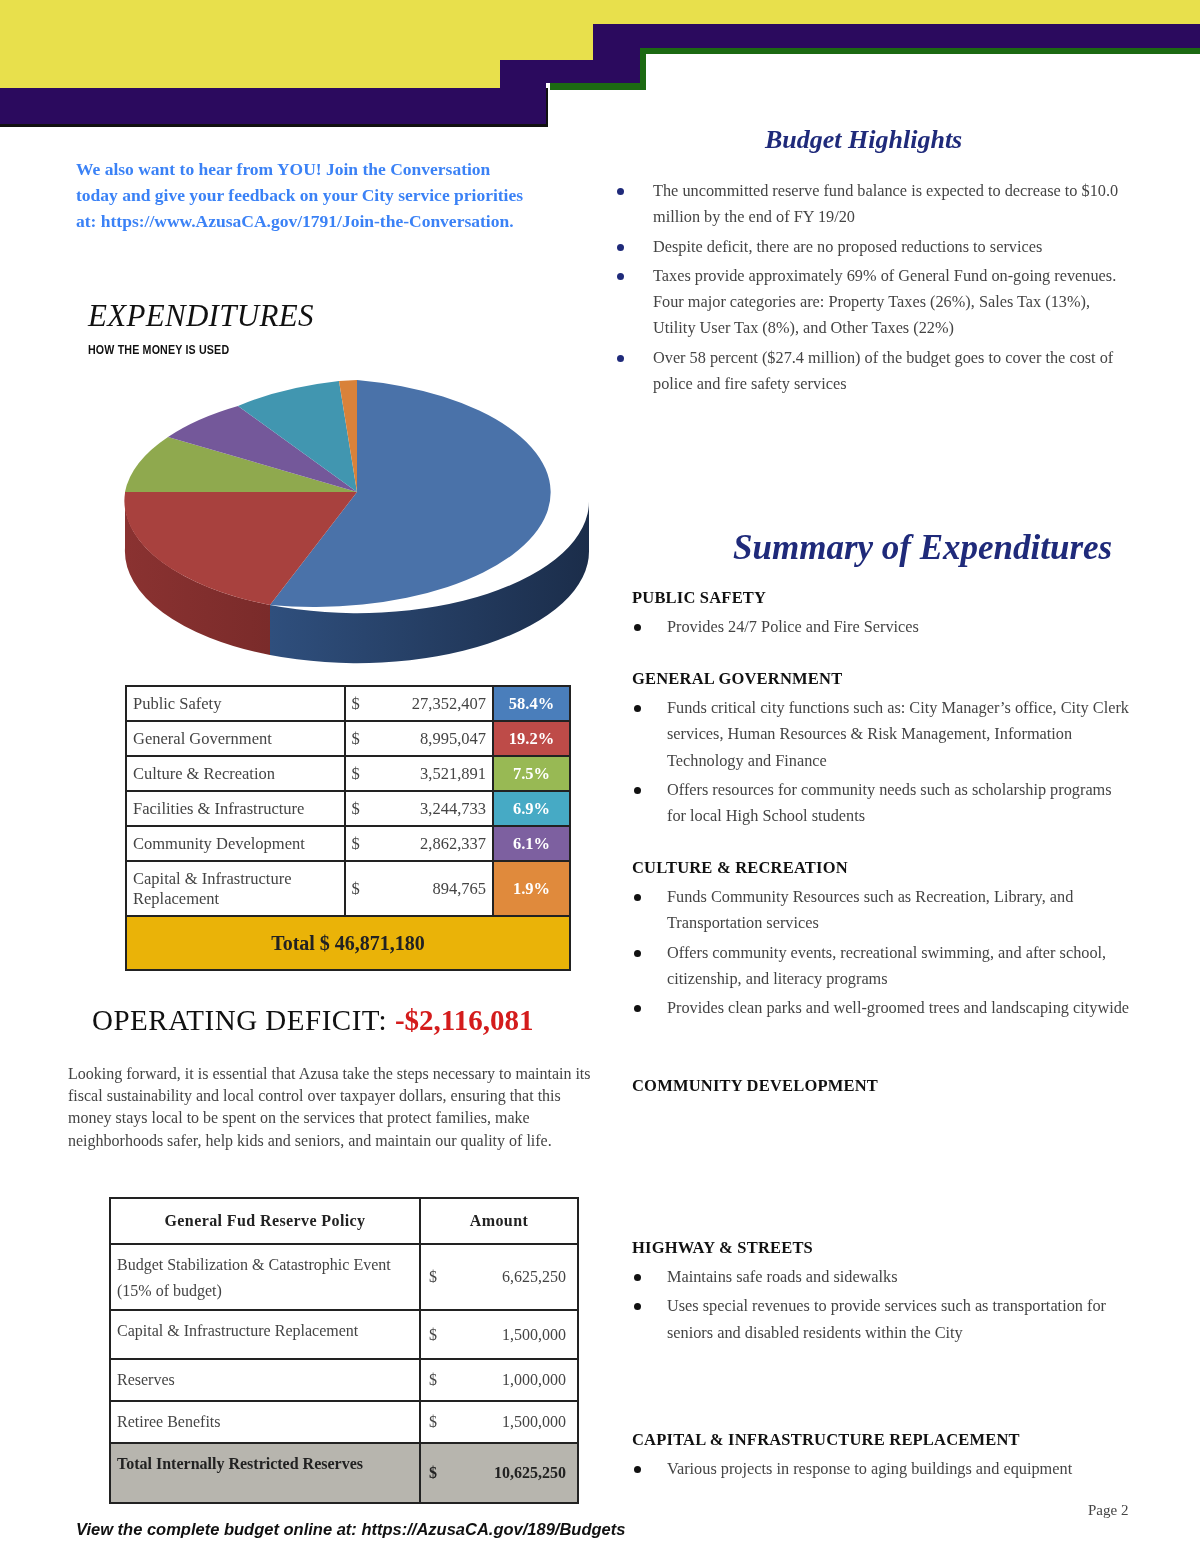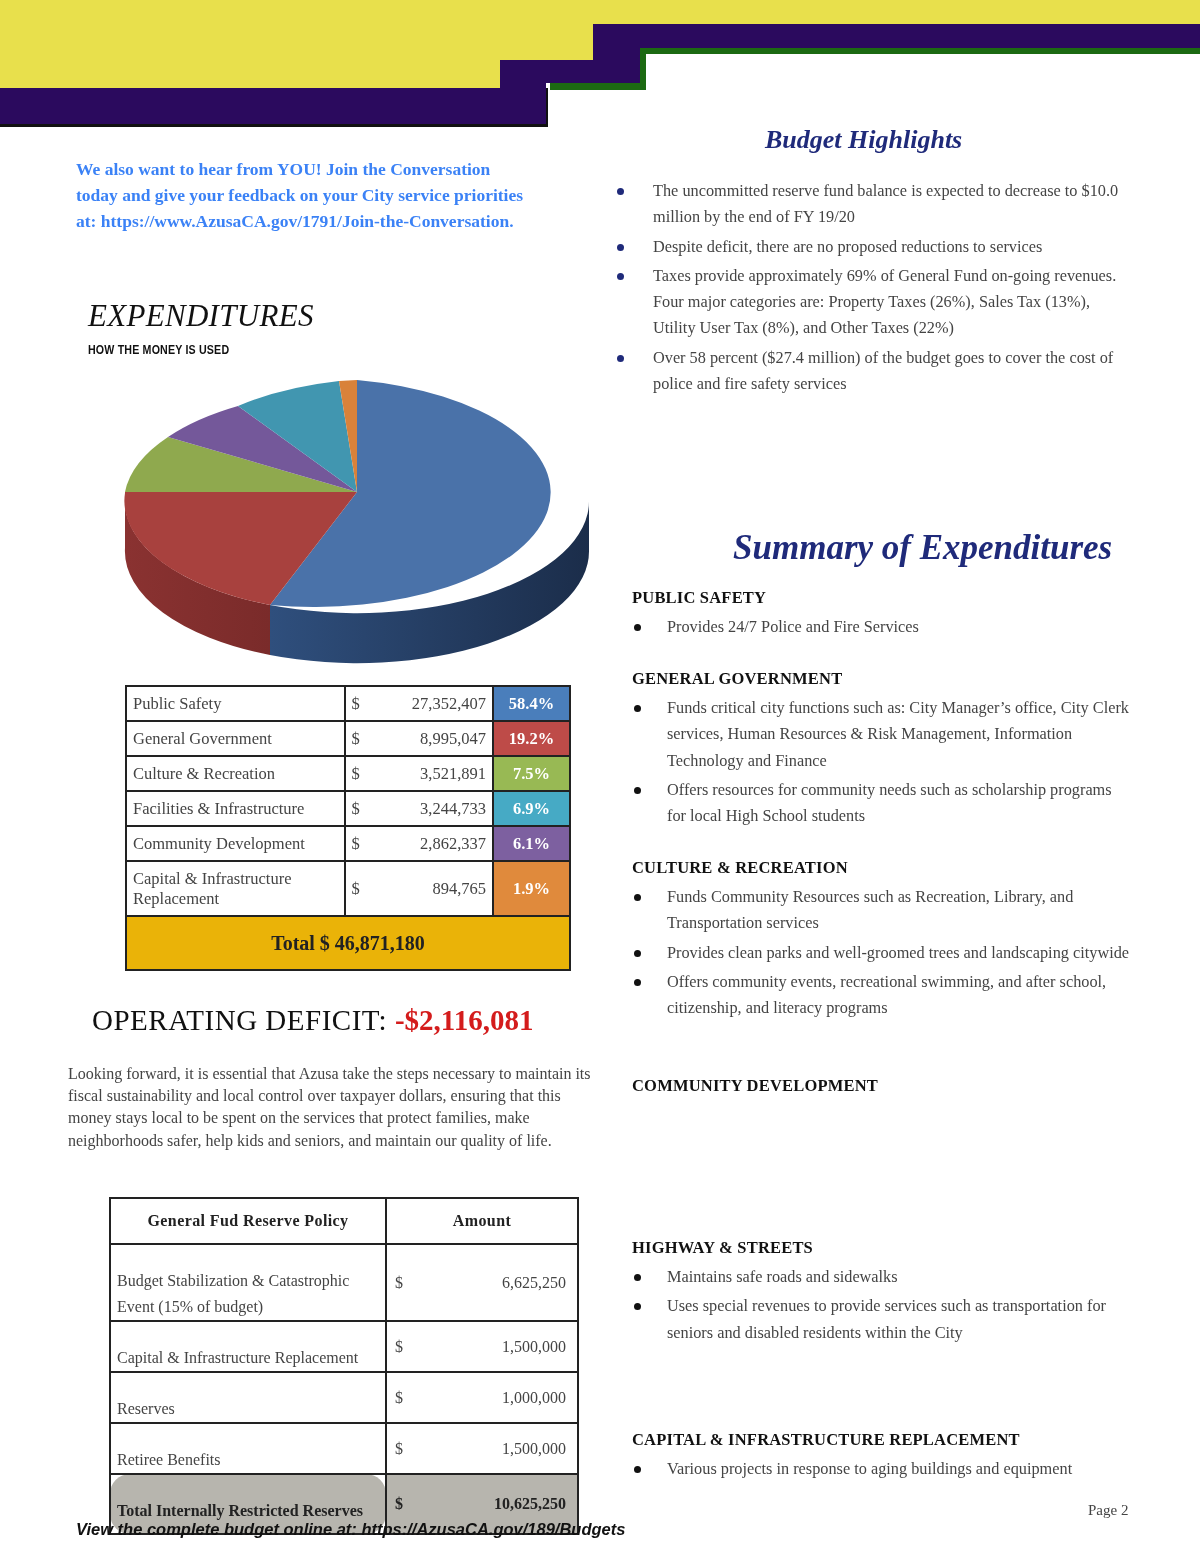--- a/index.html
+++ b/index.html
@@ -26,21 +26,21 @@
   .exp-table tr.tall td { height: 55px; }
   .exp-table td.total { background: #eab308; height: 54px; text-align: center; color: #222; font-weight: bold; font-size: 20px; }
 
   .deficit { position: absolute; left: 92px; top: 1004px; font-family: "Liberation Serif", serif; font-size: 29px; color: #111; letter-spacing: 0.5px; white-space: nowrap; }
   .deficit .val { color: #d41c1c; font-weight: bold; letter-spacing: 0; }
   .looking { position: absolute; left: 68px; top: 1063px; width: 530px; font-size: 16px; line-height: 22.2px; color: #444; }
 
   .res-table { position: absolute; left: 109px; top: 1197px; width: 470px; border: 2px solid #222; }
   .res-table td, .res-table th { border: 2px solid #222; font-size: 16px; color: #444; padding: 0 6px; }
   .res-table th { height: 46px; font-weight: bold; color: #222; font-size: 16px; letter-spacing: 0.4px; }
-  .res-table td.name { width: 276px; vertical-align: top; padding-top: 23px; line-height: 26px; border-radius: 20px; }
+  .res-table td.name { width: 310px; vertical-align: top; padding-top: 7px; line-height: 26px; }
   .res-table td.amt { position: relative; }
   .res-table td.amt .sign { position: absolute; left: 8px; top: 50%; transform: translateY(-50%); }
   .res-table td.amt .num { display: block; text-align: right; padding-right: 5px; }
   .res-table tr.total td { background: #b7b5ae; color: #222; font-weight: bold; }
 
   .footer-link { position: absolute; left: 76px; top: 1520px; font-family: "Liberation Sans", sans-serif; font-style: italic; font-weight: bold; font-size: 16.5px; color: #111; }
 
   
   .rh-title { position: absolute; font-family: "Liberation Serif", serif; font-style: italic; font-weight: bold; color: #1f2a7a; }
   .highlights-title { left: 765px; top: 125px; font-size: 26px; }
@@ -232,22 +232,22 @@
   <ul>
     <li><span class="dot"></span><span>Funds critical city functions such as: City Manager’s office, City Clerk services, Human Resources &amp; Risk Management, Information Technology and Finance</span></li>
     <li><span class="dot"></span><span>Offers resources for community needs such as scholarship programs for local High School students</span></li>
   </ul>
 </div>
 
 <div class="section" style="top:858px">
   <h3>CULTURE &amp; RECREATION</h3>
   <ul>
     <li><span class="dot"></span><span>Funds Community Resources such as Recreation, Library, and Transportation services</span></li>
+    <li><span class="dot"></span><span>Offers community events, recreational swimming, and after school, citizenship, and literacy programs</span></li>
     <li><span class="dot"></span><span>Provides clean parks and well-groomed trees and landscaping citywide</span></li>
-    <li><span class="dot"></span><span>Offers community events, recreational swimming, and after school, citizenship, and literacy programs</span></li>
   </ul>
 </div>
 
 <div class="section" style="top:1076px">
   <h3>COMMUNITY DEVELOPMENT</h3>
 </div>
 
 <div class="section" style="top:1238px">
   <h3>HIGHWAY &amp; STREETS</h3>
   <ul>

